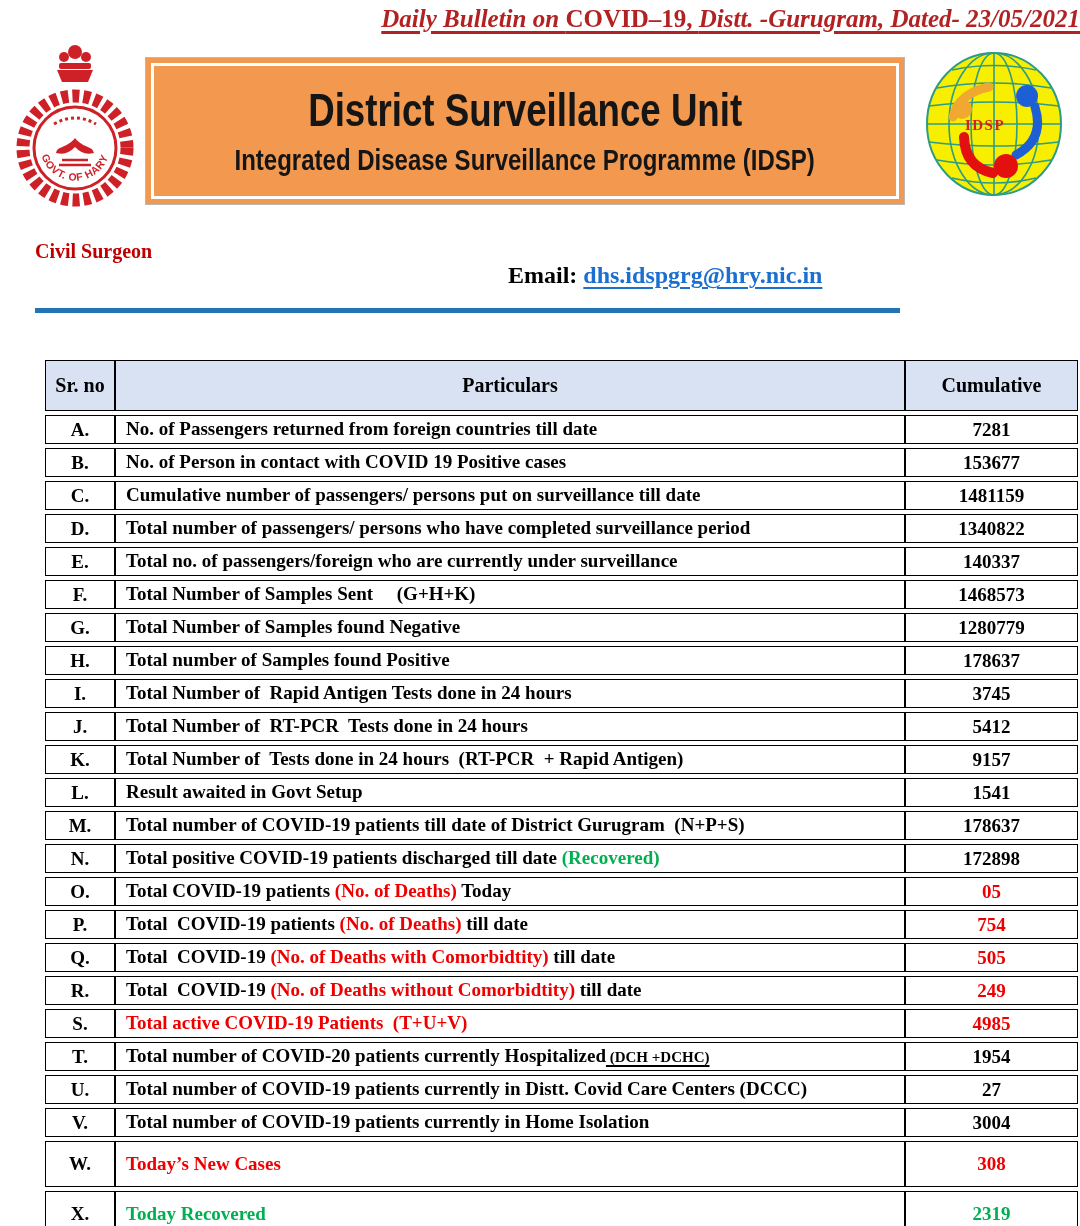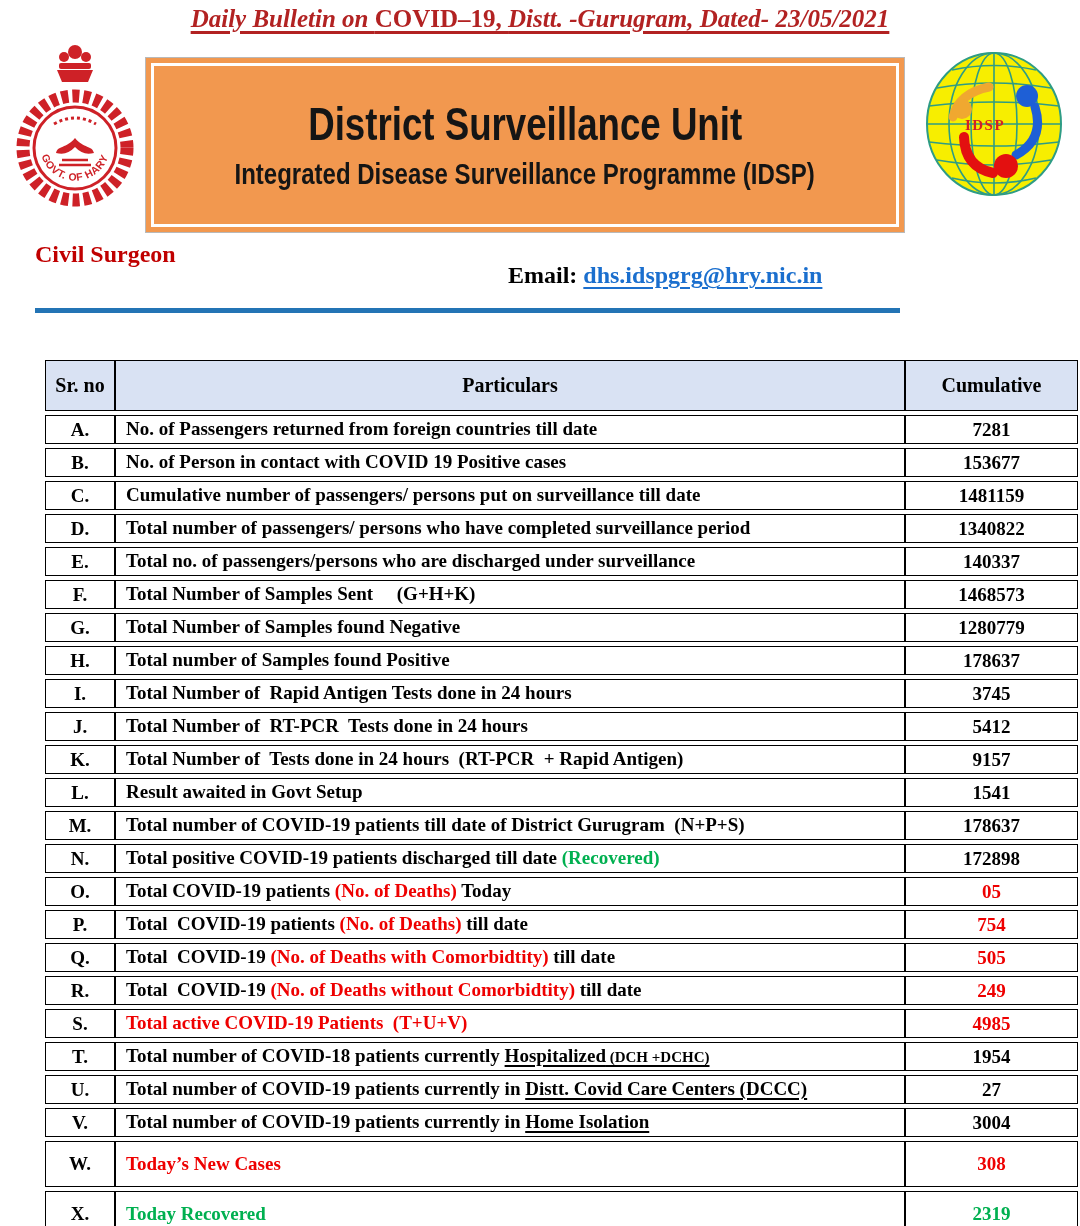--- a/index.html
+++ b/index.html
@@ -4,47 +4,47 @@
 <style>
   html,body{margin:0;padding:0;background:#fff;}
   body{
     width:1080px;height:1226px;overflow:hidden;position:relative;
     font-family:"Liberation Serif","DejaVu Serif",serif;
     -webkit-font-smoothing:antialiased;
   }
   
   .header{position:relative;width:1080px;height:352px;}
   .page-title{
-    position:absolute;top:5px;left:0;right:0;text-align:center;
+    position:absolute;top:5px;left:0;right:0;text-align:right;
     font-size:25px;font-weight:bold;color:var(--title-red,#B22222);
     text-decoration:underline;text-decoration-thickness:2.5px;text-underline-offset:4px;
     white-space:pre;
   }
   .page-title .it{font-style:italic;}
   .emblem{position:absolute;left:14px;top:40px;}
   .banner{
-    position:absolute;left:145px;top:57px;width:760px;height:176px;
+    position:absolute;left:145px;top:57px;width:760px;height:148px;
     background:var(--banner-orange,#F2984F);border:1px solid #b9b9b9;box-sizing:border-box;
   }
   .banner-inner{
     position:absolute;inset:5px;border:3px solid #ffffff;
     display:flex;flex-direction:column;align-items:center;justify-content:center;
     font-family:"Liberation Sans","DejaVu Sans",sans-serif;color:#151515;
   }
   .banner-line1{
     font-size:47px;font-weight:bold;line-height:1.05;letter-spacing:0;
     transform:scaleX(0.78);transform-origin:center;white-space:nowrap;
   }
   .banner-line2{
     font-size:30px;font-weight:bold;margin-top:9px;
     transform:scaleX(0.80);transform-origin:center;white-space:nowrap;
   }
   .idsp-logo{position:absolute;left:923px;top:49px;}
   .contact{position:absolute;left:35px;top:236px;color:var(--contact-red,#C00000);font-weight:bold;line-height:1.5;}
-  .contact .l1{font-size:24px;}
+  .contact .l1{font-size:20px;}
   .contact .l2{font-size:21px;}
   .email-row{position:absolute;left:508px;top:262px;font-weight:bold;font-size:24px;color:#000;white-space:nowrap;}
   .email-row a{
     color:var(--link-blue,#1B6FCE);text-decoration:underline;
     text-decoration-thickness:2px;text-underline-offset:4px;cursor:pointer;
   }
   .divider{position:absolute;left:35px;top:308px;width:865px;height:5px;background:var(--divider-blue,#2374B5);}
   .intro{position:absolute;left:33px;top:334px;font-size:17.5px;font-weight:bold;color:#000;}
   
   .tablewrap{position:absolute;left:45px;top:356px;width:1033px;}
@@ -57,21 +57,21 @@
     background:var(--header-bg,#D9E2F3);font-size:20px;height:32px;text-align:center;padding:13px 4px;
   }
   table.main th.h-sr{text-align:center;}
   td.sr{text-align:center;font-size:19px;padding:1px 2px;}
   td.part{font-size:19px;padding:1px 0 1px 10px;white-space:pre-wrap;line-height:1.2;}
   td.val{text-align:center;font-size:19px;padding:1px 18px;}
   tr.row{height:29px;}
   tr.row.tall{height:46px;}
   .red{color:var(--alert-red,#EE0000);}
   .green{color:var(--ok-green,#00B050);}
-  .underline{text-decoration:underline;text-decoration-thickness:2px;text-underline-offset:3px;}
+  .underline{text-decoration-thickness:2px;text-underline-offset:3px;}
   .underline-small{
     text-decoration:underline;text-decoration-thickness:2px;text-underline-offset:3px;font-size:15px;font-family:Liberation Serif, serif;
   }
 </style>
 </head>
 <body>
 
 <div class="header">
 
   <div class="page-title"><span class="it">Daily Bulletin on </span><span>COVID–19, </span><span class="it">Distt. -Gurugram, Dated- 23/05/2021</span></div>
@@ -173,21 +173,21 @@
           <td class="part"><span>Cumulative number of passengers/ persons put on surveillance till date</span></td>
           <td class="val">1481159</td>
         </tr>
         <tr class="row">
           <td class="sr">D.</td>
           <td class="part"><span>Total number of passengers/ persons who have completed surveillance period</span></td>
           <td class="val">1340822</td>
         </tr>
         <tr class="row">
           <td class="sr">E.</td>
-          <td class="part"><span>Total no. of passengers/persons who are discharged under surveillance</span></td>
+          <td class="part"><span>Total no. of passengers/foreign who are currently under surveillance</span></td>
           <td class="val">140337</td>
         </tr>
         <tr class="row">
           <td class="sr">F.</td>
           <td class="part"><span>Total Number of Samples Sent     (G+H+K)</span></td>
           <td class="val">1468573</td>
         </tr>
         <tr class="row">
           <td class="sr">G.</td>
           <td class="part"><span>Total Number of Samples found Negative</span></td>
@@ -248,21 +248,21 @@
           <td class="part"><span>Total  COVID-19 </span><span class="red">(No. of Deaths without Comorbidtity)</span><span> till date</span></td>
           <td class="val red">249</td>
         </tr>
         <tr class="row">
           <td class="sr">S.</td>
           <td class="part"><span class="red">Total active COVID-19 Patients  (T+U+V)</span></td>
           <td class="val red">4985</td>
         </tr>
         <tr class="row">
           <td class="sr">T.</td>
-          <td class="part"><span>Total number of COVID-18 patients currently </span><span class="underline">Hospitalized</span><span class="underline-small"> (DCH +DCHC)</span></td>
+          <td class="part"><span>Total number of COVID-20 patients currently </span><span class="underline">Hospitalized</span><span class="underline-small"> (DCH +DCHC)</span></td>
           <td class="val">1954</td>
         </tr>
         <tr class="row">
           <td class="sr">U.</td>
           <td class="part"><span>Total number of COVID-19 patients currently in </span><span class="underline">Distt. Covid Care Centers (DCCC)</span></td>
           <td class="val">27</td>
         </tr>
         <tr class="row">
           <td class="sr">V.</td>
           <td class="part"><span>Total number of COVID-19 patients currently in </span><span class="underline">Home Isolation</span></td>

